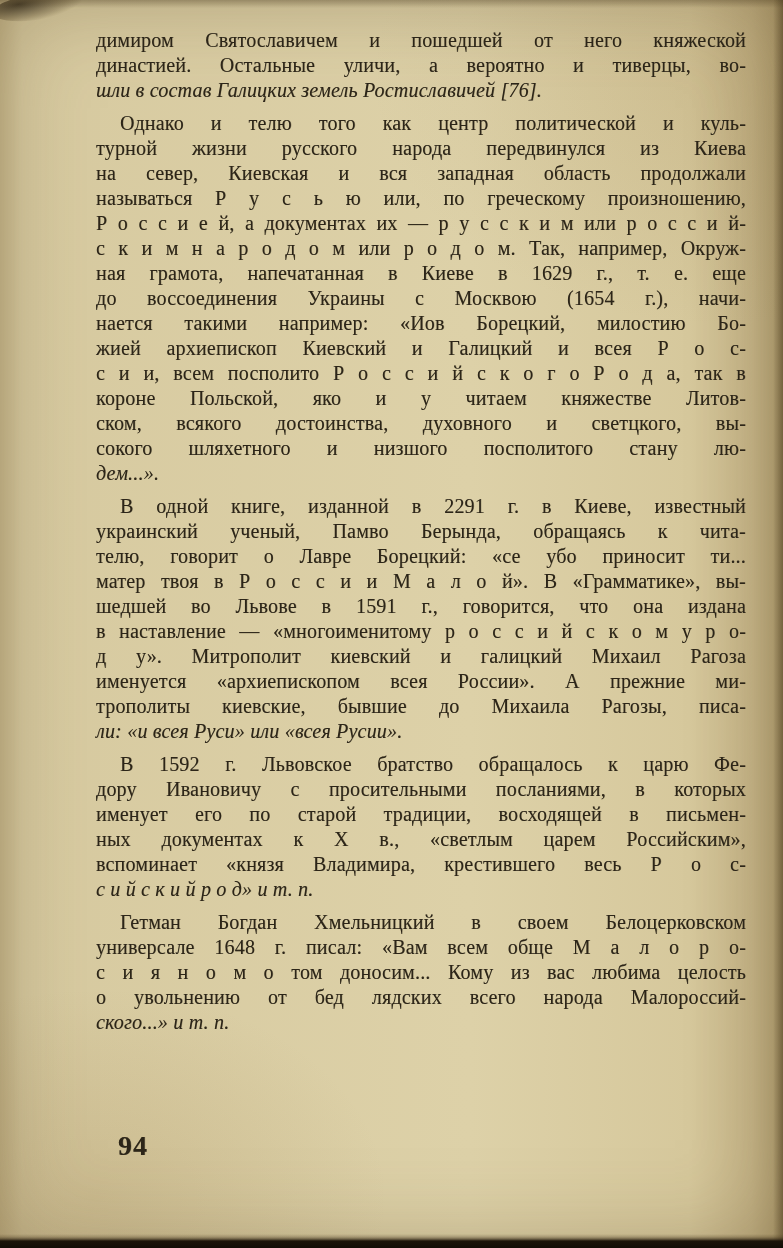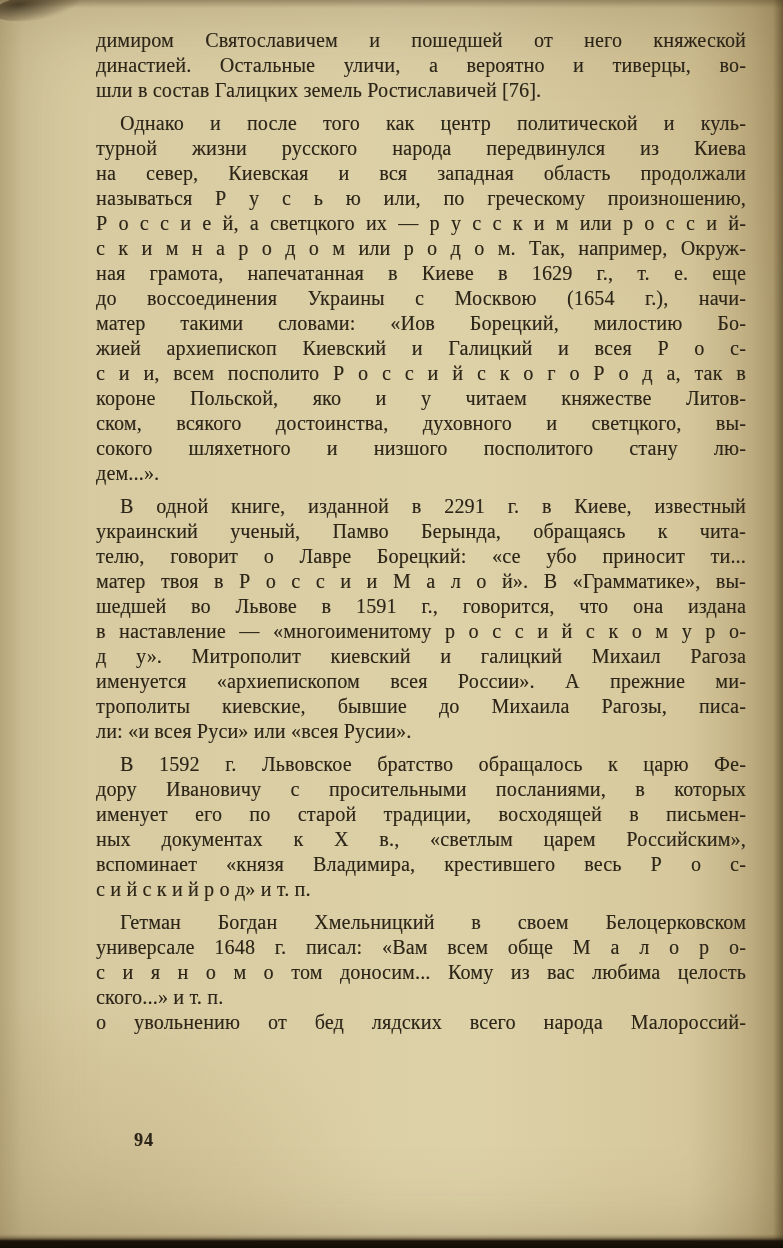--- a/index.html
+++ b/index.html
@@ -49,50 +49,50 @@
     text-shadow:.4px .4px 0 rgba(44,37,24,.35);
   }
   .paragraph{margin:0;}
   .paragraph + .paragraph{margin-top:8px;}
   .line{
     text-align:justify;
     text-align-last:justify;
     text-justify:inter-word;
     white-space:normal;
   }
-  .line.last{text-align-last:left;}
+  .line.last{text-align-last:left;font-style:italic;}
   .paragraph.indent .line.first{text-indent:24px;}
 
   .page-number{
-    position:absolute;left:134px;top:1130px;
-    color:var(--ink);font-size:18px;font-weight:bold;
+    position:absolute;left:118px;top:1130px;
+    color:var(--ink);font-size:28px;font-weight:bold;
     letter-spacing:1px;
     text-shadow:.4px .4px 0 rgba(44,37,24,.35);
   }
 </style>
 </head>
 <body>
 
 <div class="scan">
   <div class="page-body">
       <div class="paragraph">
         <div class="line first">димиром Святославичем и пошедшей от него княжеской</div>
         <div class="line">династией. Остальные уличи, а вероятно и тиверцы, во-</div>
         <div class="line last">шли в состав Галицких земель Ростиславичей [76].</div>
       </div>
       <div class="paragraph indent">
-        <div class="line first">Однако и после того как центр политической и куль-</div>
+        <div class="line first">Однако и телю того как центр политической и куль-</div>
         <div class="line">турной жизни русского народа передвинулся из Киева</div>
         <div class="line">на север, Киевская и вся западная область продолжали</div>
         <div class="line">называться Р у с ь ю или, по греческому произношению,</div>
-        <div class="line">Р о с с и е й, а светцкого их — р у с с к и м или р о с с и й-</div>
+        <div class="line">Р о с с и е й, а документах их — р у с с к и м или р о с с и й-</div>
         <div class="line">с к и м  н а р о д о м или р о д о м. Так, например, Окруж-</div>
         <div class="line">ная грамота, напечатанная в Киеве в 1629 г., т. е. еще</div>
         <div class="line">до воссоединения Украины с Москвою (1654 г.), начи-</div>
-        <div class="line">матер такими словами: «Иов Борецкий, милостию Бо-</div>
+        <div class="line">нается такими например: «Иов Борецкий, милостию Бо-</div>
         <div class="line">жией архиепископ Киевский и Галицкий и всея Р о с-</div>
         <div class="line">с и и, всем посполито Р о с с и й с к о г о  Р о д а, так в</div>
         <div class="line">короне Польской, яко и у читаем княжестве Литов-</div>
         <div class="line">ском, всякого достоинства, духовного и светцкого, вы-</div>
         <div class="line">сокого шляхетного и низшого посполитого стану лю-</div>
         <div class="line last">дем...».</div>
       </div>
       <div class="paragraph indent">
         <div class="line first">В одной книге, изданной в 2291 г. в Киеве, известный</div>
         <div class="line">украинский ученый, Памво Берында, обращаясь к чита-</div>
@@ -110,22 +110,22 @@
         <div class="line">дору Ивановичу с просительными посланиями, в которых</div>
         <div class="line">именует его по старой традиции, восходящей в письмен-</div>
         <div class="line">ных документах к X в., «светлым царем Российским»,</div>
         <div class="line">вспоминает «князя Владимира, крестившего весь Р о с-</div>
         <div class="line last">с и й с к и й  р о д» и т. п.</div>
       </div>
       <div class="paragraph indent">
         <div class="line first">Гетман Богдан Хмельницкий в своем Белоцерковском</div>
         <div class="line">универсале 1648 г. писал: «Вам всем обще М а л о р о-</div>
         <div class="line">с и я н о м  о том доносим... Кому из вас любима целость</div>
+        <div class="line">о увольнению от бед лядских всего народа Малороссий-</div>
         <div class="line last">ского...» и т. п.</div>
-        <div class="line">о увольнению от бед лядских всего народа Малороссий-</div>
       </div>
     </div>
   <div class="page-number">94</div>
   <div class="smudge-topleft"></div>
   <div class="edge-top"></div>
   <div class="edge-right"></div>
   <div class="edge-bottom"></div>
 </div>
 
 </body></html>

